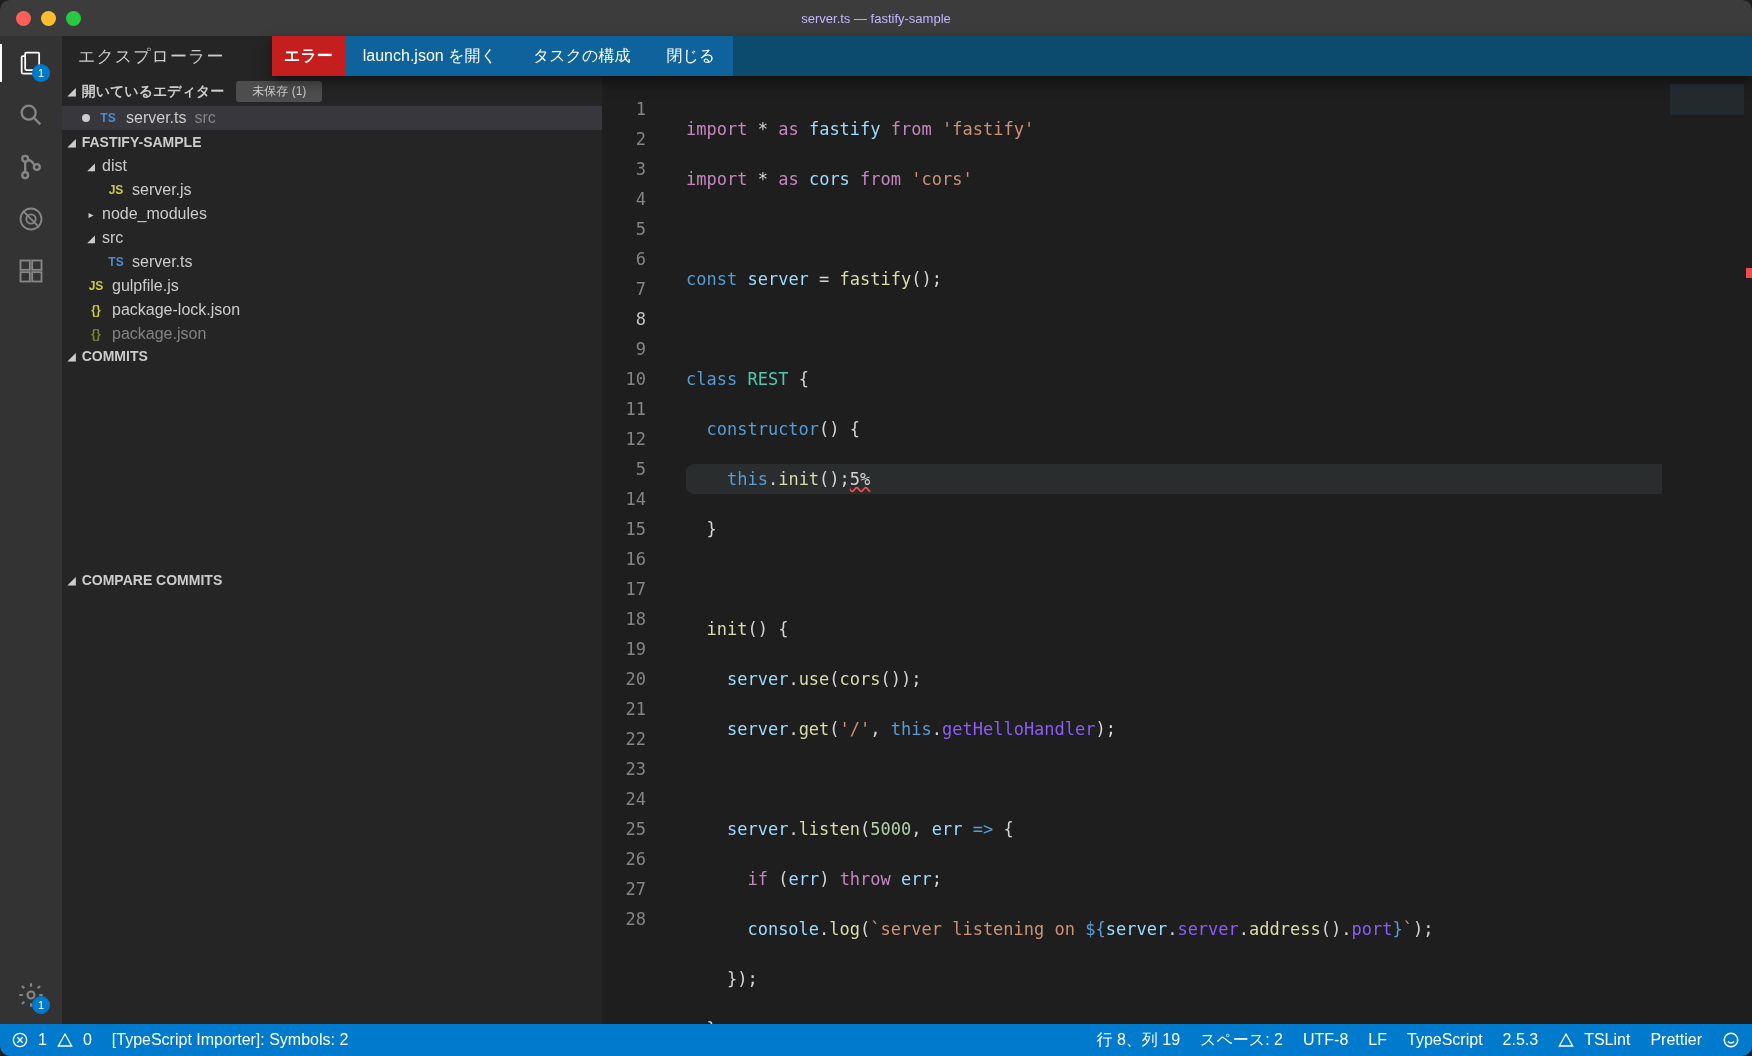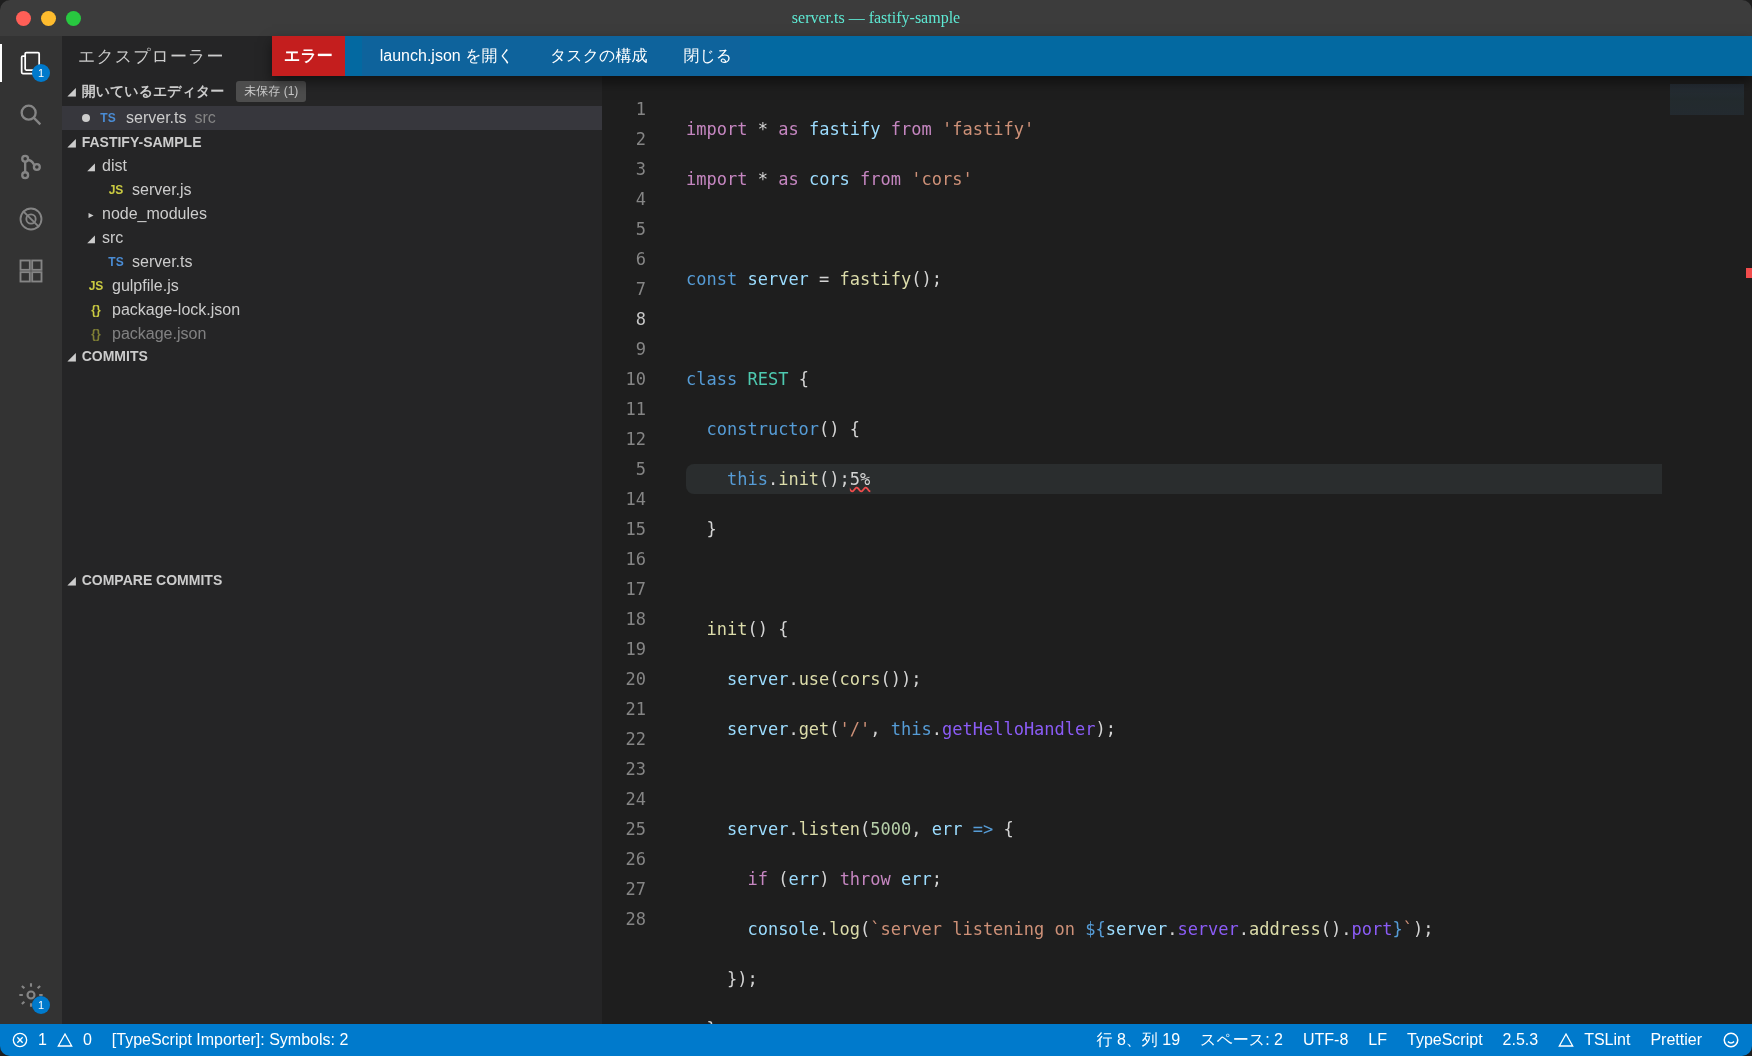--- a/index.html
+++ b/index.html
@@ -11,53 +11,53 @@
   overflow:hidden;
   width:1752px; height:1056px;
 }
 .window { width:1752px; height:1056px; display:flex; flex-direction:column; border-radius:10px; overflow:hidden; }
 .titlebar {
   height:36px; background:#3c3c3c; display:flex; align-items:center; position:relative;
 }
 .traffic { display:flex; gap:10px; padding-left:16px; }
 .tl { width:15px; height:15px; border-radius:50%; }
 .tl.red{background:#ff5f57;} .tl.yel{background:#febc2e;} .tl.grn{background:#28c840;}
-.titlebar-title { position:absolute; left:50%; transform:translateX(-50%); color:#5eead4; font-size:16px;font-family:Liberation Serif, serif; }
+.titlebar-title { position:absolute; left:50%; transform:translateX(-50%); color:#c4b5fd; font-size:13px; }
 .main { flex:1; display:flex; min-height:0; }
 .activitybar {
   width:62px; background:#333333; display:flex; flex-direction:column; align-items:center; padding-top:12px; gap:22px;
 }
 .act-icon { width:30px; height:30px; display:flex; align-items:center; justify-content:center; color:#858585; cursor:pointer; position:relative; }
 .act-icon.active { color:#fff; }
 .act-icon.active::before { content:""; position:absolute; left:-16px; top:-4px; bottom:-4px; width:2px; background:#fff; }
 .act-badge { position:absolute; bottom:-4px; right:-4px; background:#007acc; color:#fff; border-radius:10px; min-width:18px; height:18px; font-size:11px; display:flex; align-items:center; justify-content:center; padding:0 4px; }
 .act-bottom { margin-top:auto; margin-bottom:14px; }
 .sidebar {
   width:540px; background:#252526; display:flex; flex-direction:column; color:#ccc; font-size:16px;
 }
 .sb-title { color:#ccc; font-size:17px; padding:9px 16px; letter-spacing:1px; }
 .sb-section-hdr {
   display:flex; align-items:center; gap:6px; padding:4px 6px; font-weight:bold; color:#ccc; font-size:14px; text-transform:none;
   cursor:pointer;
 }
-.sb-badge { background:#4d4d4d; color:#ccc; font-size:12px; padding:2px 8px; border-radius:3px; margin-left:6px; font-weight:normal; }
+.sb-badge { background:#4d4d4d; color:#ccc; font-size:12px; padding:2px 16px; border-radius:3px; margin-left:6px; font-weight:normal; }
 .sb-item { display:flex; align-items:center; padding:3px 0 3px 20px; gap:8px; cursor:pointer; }
 .sb-item.sel { background:#37373d; }
 .sb-item .dot { width:8px; height:8px; border-radius:50%; background:#ccc; }
 .ficon { font-weight:bold; font-size:12px; width:20px; text-align:center; }
 .ficon.ts{color:#4a8cd4;} .ficon.js{color:#cbcb41;} .ficon.jsn{color:#cbcb41;}
 .tree { padding-left:18px; }
 .tree .row { display:flex; align-items:center; gap:6px; padding:3px 0; cursor:pointer; }
 .tree .indent { display:inline-block; }
 .chev { width:10px; display:inline-block; text-align:center; font-size:10px; color:#ccc;}
 .sidebar-flex { flex:1; min-height:0; display:flex; flex-direction:column; }
 .sidebar .panel-space { flex:1; }
 .editor-area { flex:1; display:flex; flex-direction:column; min-width:0; background:#1e1e1e; position:relative; }
 .notif {
-  display:flex; align-items:center; background:#0369a1; box-shadow:0 6px 12px rgba(0,0,0,.5); height:40px; z-index:5; margin-left:-330px; width:calc(100% + 330px);gap:17px;
+  display:flex; align-items:center; background:#0c4a6e; box-shadow:0 6px 12px rgba(0,0,0,.5); height:40px; z-index:5; margin-left:-330px; width:calc(100% + 330px);
 }
 .notif-err { background:#c41e1e; color:#fff; font-weight:bold; padding:0 12px; height:100%; display:flex; align-items:center; font-size:16px; }
 .notif-msg { color:#e5e5e5; padding:0 14px; flex:1; white-space:nowrap; overflow:hidden; text-overflow:ellipsis; font-size:16px; }
 .notif-actions { display:flex; }
 .notif-btn { background:#0e639c; color:#fff; padding:0 18px; height:40px; display:flex; align-items:center; cursor:pointer; font-size:16px; }
 .editor-chrome { display:flex; align-items:center; justify-content:flex-end; gap:16px; padding-right:10px; height:40px; position:absolute; top:0; right:0; }
 .chrome-ico { color:#9b9b9b; cursor:pointer; padding:4px; }
 .editor-body { flex:1; display:flex; min-height:0; margin-top:0; }
 .gutter { width:66px; text-align:right; color:#858585; padding-top:18px; font-family:Menlo,Consolas,monospace; font-size:17px; user-select:none; }
 .gutter div { padding:0 22px 0 0; height:30px; line-height:30px; }

